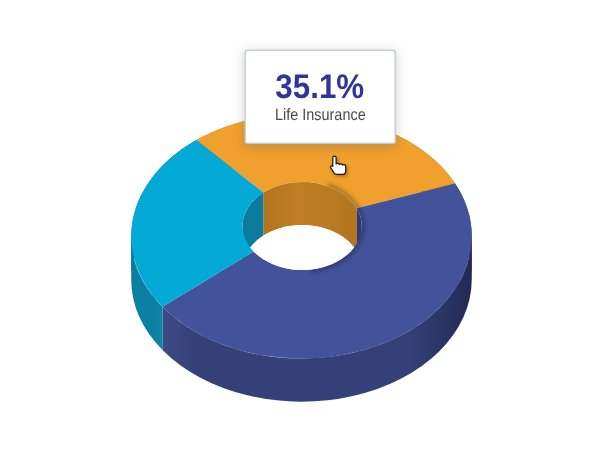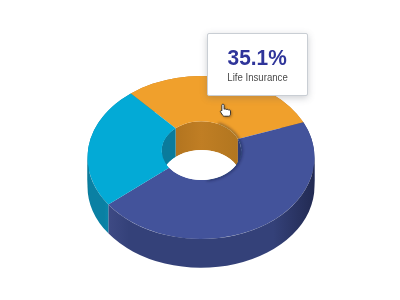--- a/index.html
+++ b/index.html
@@ -69,21 +69,21 @@
       <path d="M87.50,157.32 A113.5,81.5 0 0 1 130.89,93.41 L130.89,122.21 A113.5,81.5 0 0 0 87.50,186.12 Z" fill="#0a80a3" shape-rendering="geometricPrecision"></path>
       <path d="M130.89,93.41 A113.5,81.5 0 0 1 303.40,122.35 L237.90,138.90 A39.75,29.35 0 0 0 175.60,128.30 Z" fill="#f0a02c" shape-rendering="geometricPrecision"></path>
       <path d="M303.40,122.35 A113.5,81.5 0 0 1 108.33,204.56 L169.09,167.65 A39.75,29.35 0 0 0 237.90,138.90 Z" fill="#43539b" shape-rendering="geometricPrecision"></path>
       <path d="M108.33,204.56 A113.5,81.5 0 0 1 130.89,93.41 L175.60,128.30 A39.75,29.35 0 0 0 169.09,167.65 Z" fill="#03aad6" shape-rendering="geometricPrecision"></path>
       <path d="M314.50,157.57 A113.5,81.5 0 0 1 108.33,204.56 L108.33,233.36 A113.5,81.5 0 0 0 314.50,186.37 Z" fill="url(#ow1_0)" shape-rendering="geometricPrecision"></path>
       <path d="M108.33,204.56 A113.5,81.5 0 0 1 87.50,157.60 L87.50,186.40 A113.5,81.5 0 0 0 108.33,233.36 Z" fill="url(#ow2_0)" shape-rendering="geometricPrecision"></path>
       <path d="M218.25,124.00 A39.75,29.35 0 0 1 206.98,179.66" fill="none" stroke="rgba(14,18,42,.40)" stroke-width="3.2" filter="url(#holeShadow)" clip-path="url(#outsideHole)"></path>
       <path d="M166.81,165.00 A39.75,29.35 0 0 1 236.09,165.00 A39.75,29.35 0 0 1 166.81,165.00 Z" fill="#ffffff"></path>
     </svg>
 
-  <div id="tooltip" style="left: 163px; top: 33px; width: 101px; height: 63px; border-color: rgb(201, 206, 212); background: rgb(255, 255, 255); margin-left: 44px;">
+  <div id="tooltip" style="left: 163px; top: 33px; width: 101px; height: 63px; border-color: rgb(201, 206, 212); background: rgb(255, 255, 255);">
     <div class="tt-value" style="color: rgb(47, 53, 154);">35.1%</div>
     <div class="tt-label" style="color: rgb(74, 74, 74);">Life Insurance</div>
   </div>
 
   <svg id="cursor" width="18" height="20" viewBox="0 0 18 20" style="left: 220.2px; top: 104.3px;">
     <g transform="scale(1.03,1.04)">
       <path d="M1.8,1.2 C1.8,0.55 2.28,0.1 2.88,0.1 C3.48,0.1 3.96,0.55 3.96,1.2
         L3.96,5.1 C4.2,4.82 4.55,4.65 4.95,4.65 C5.5,4.65 5.95,4.98 6.1,5.45
         C6.35,5.2 6.7,5.05 7.05,5.05 C7.6,5.05 8.05,5.38 8.2,5.85
         C8.42,5.68 8.7,5.58 9,5.58 C9.68,5.58 10.2,6.1 10.2,6.78

